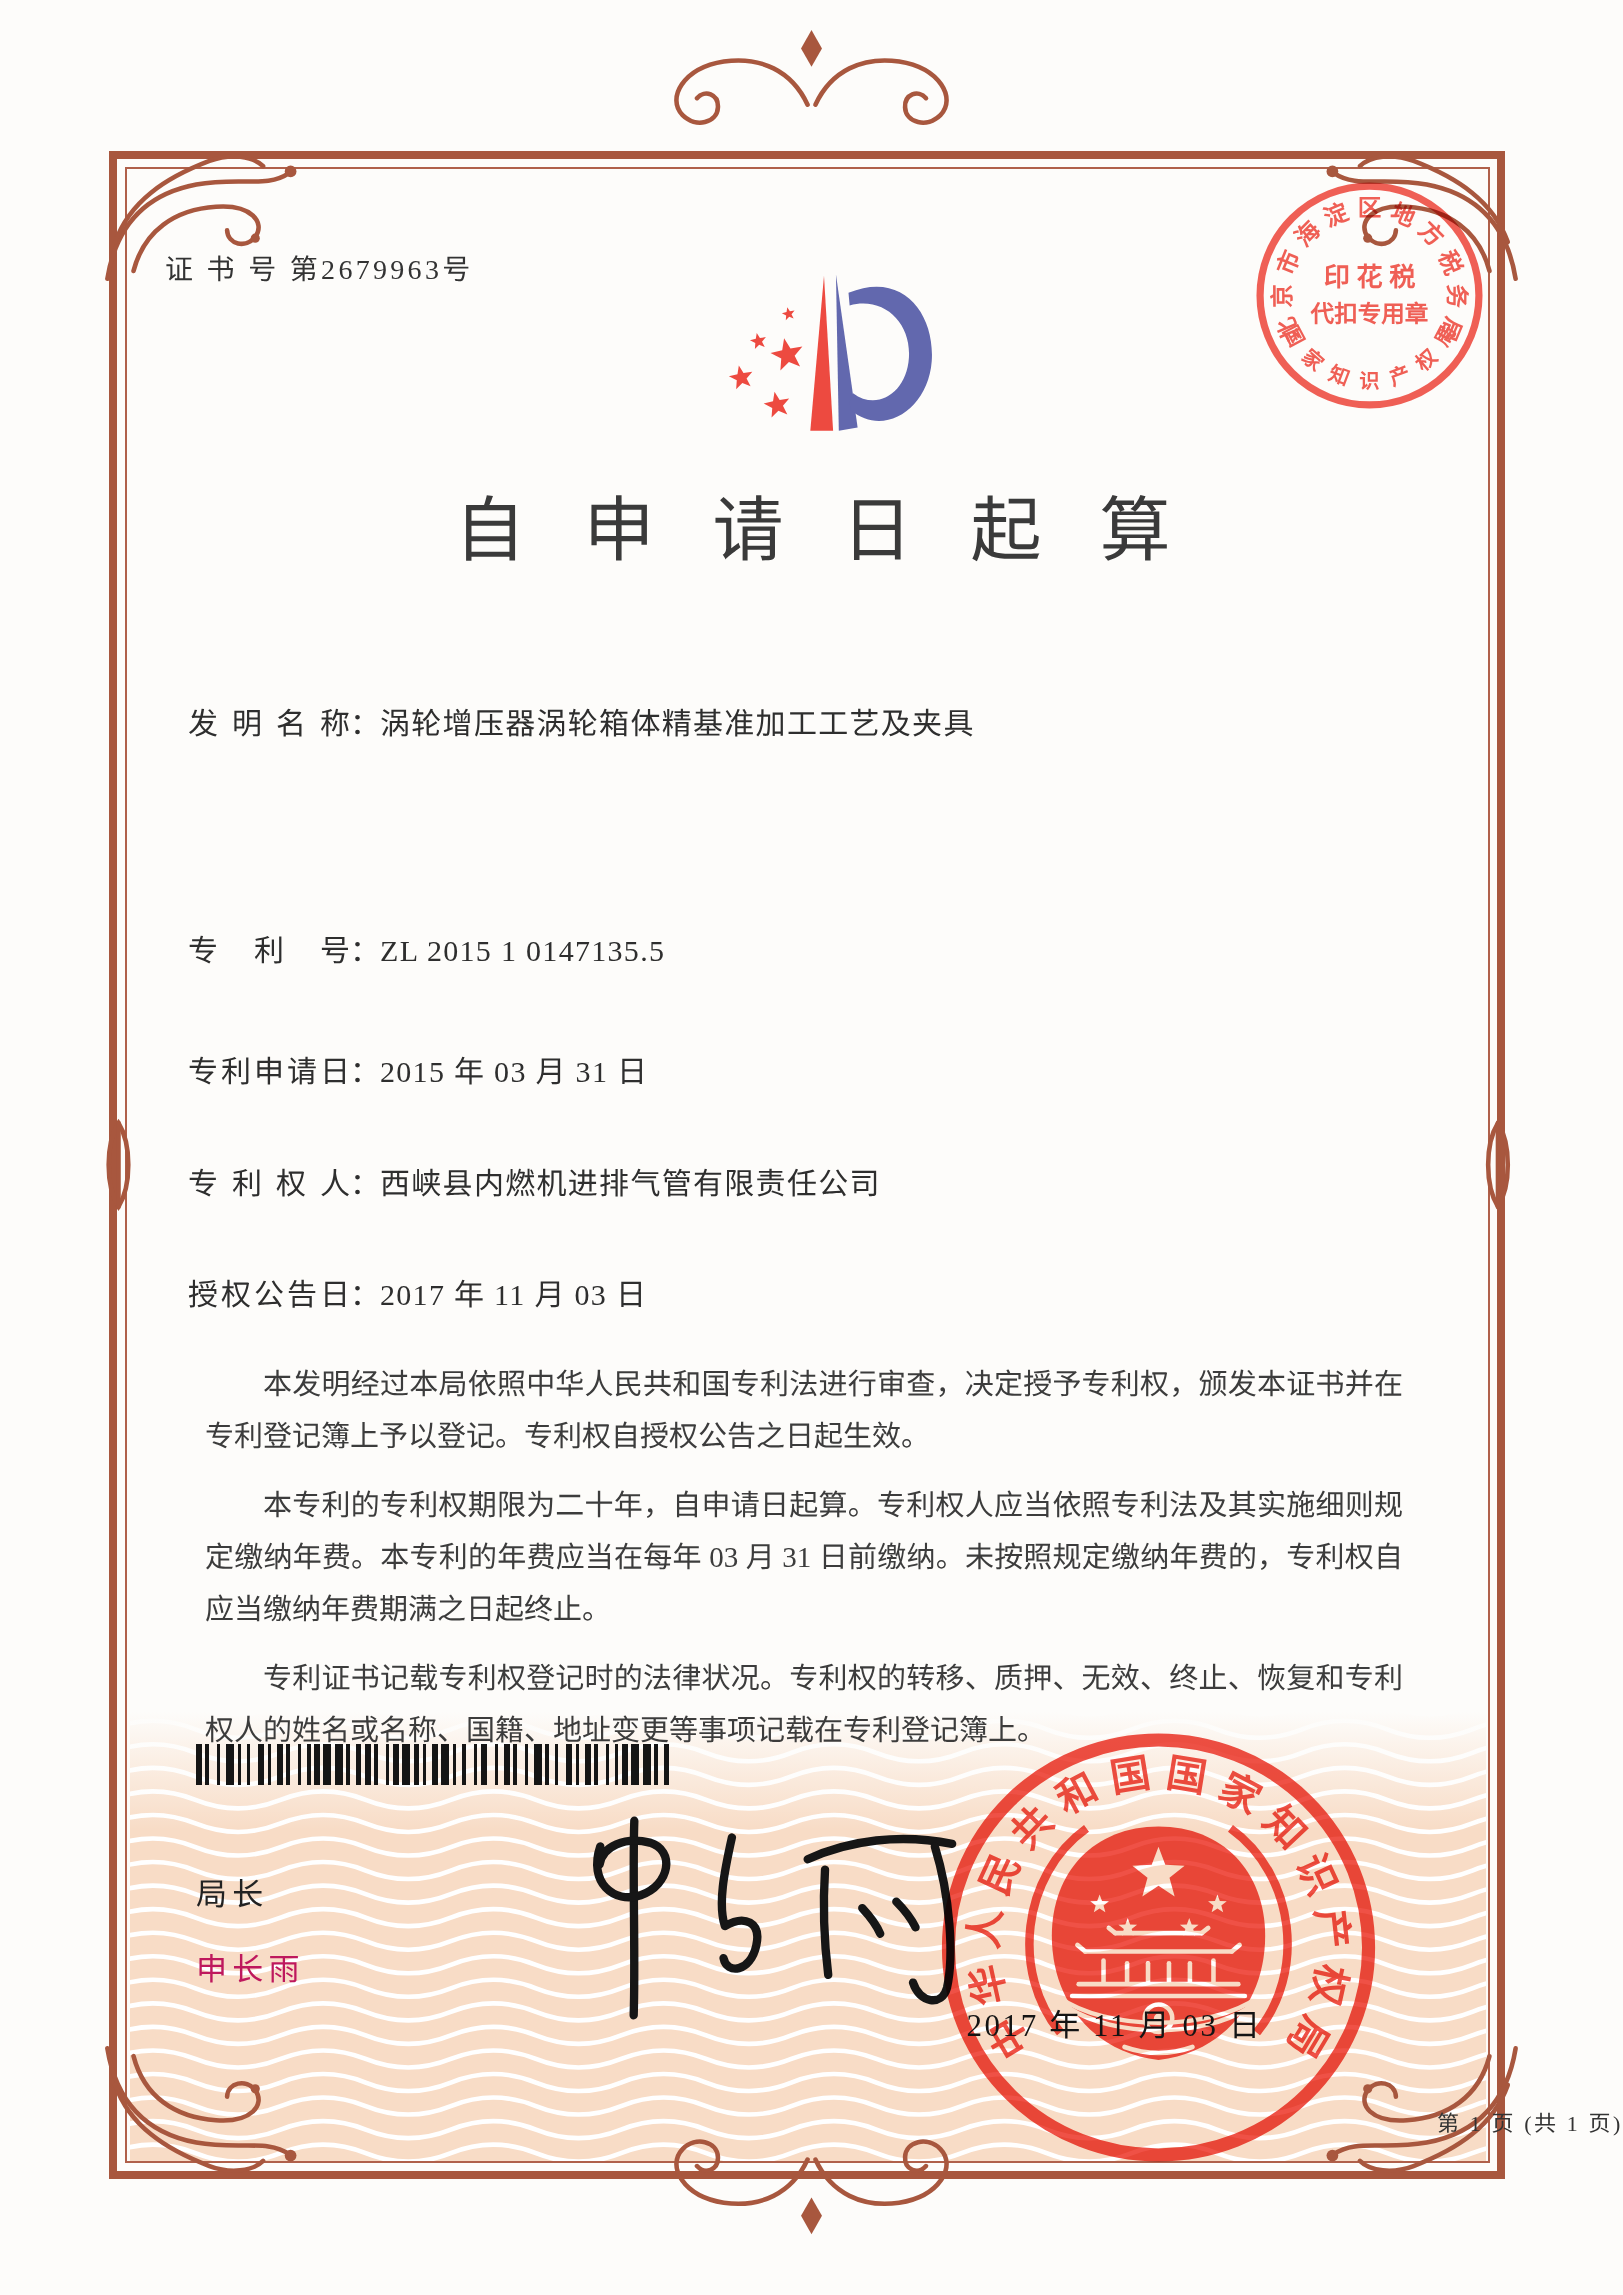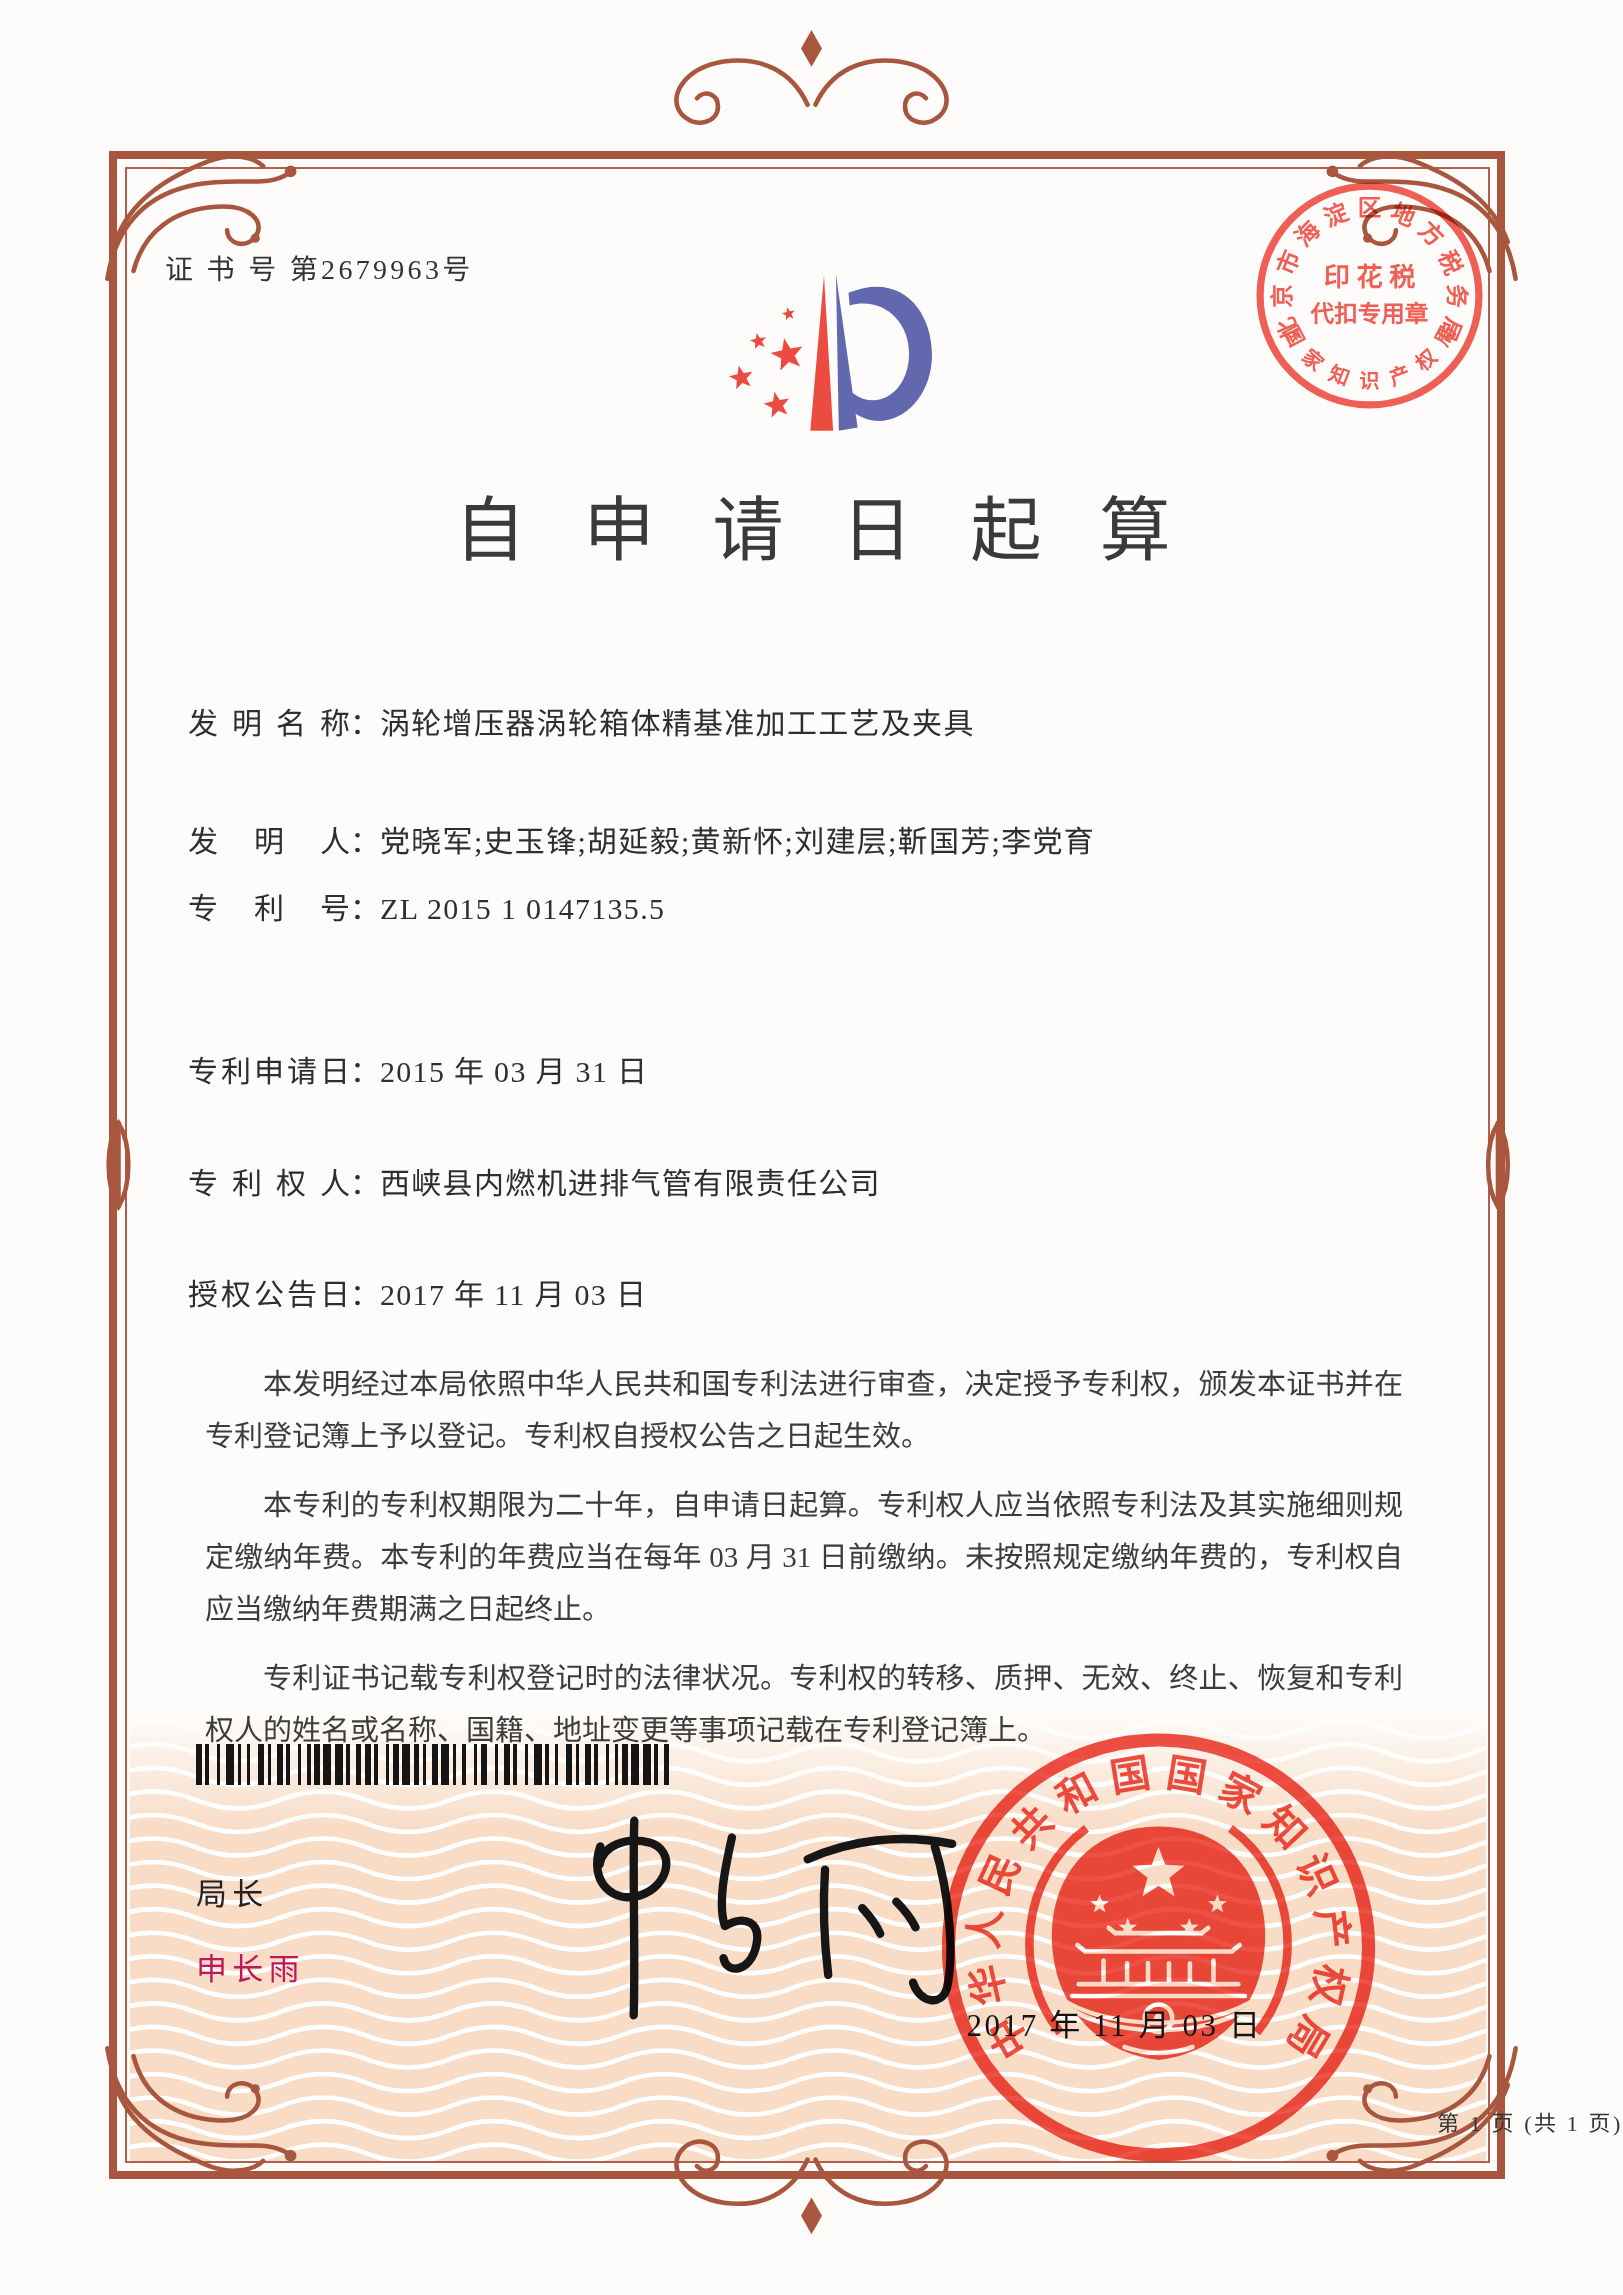--- a/index.html
+++ b/index.html
@@ -18,21 +18,21 @@
   #wavefade{left:130px;top:1673px;width:1356px;height:157px;z-index:0;
             background:linear-gradient(180deg,#fdfcfa 0%,#fdfcfa 25%,rgba(253,252,250,0) 100%)}
   
   .certno{left:165px;top:247px;font-size:28px;letter-spacing:3.3px;color:#333;z-index:3}
   .title{left:0;right:0;top:473px;text-align:center;font-size:71px;letter-spacing:58px;
          padding-left:60px;color:#3a3a3a;z-index:3;white-space:nowrap}
   .field{left:188px;font-size:30px;white-space:nowrap;z-index:3}
   .field .lab{display:inline-block;width:162px;text-align:justify;text-align-last:justify}
   .field .col{display:inline-block}
   .field .val{letter-spacing:1.3px}
-  .f0{top:699px}.f1{top:817px}.f2{top:884px}.f3{top:1047px}.f4{top:1159px}.f5{top:1270px}
+  .f0{top:699px}.f1{top:817px}.f2{top:926px}.f3{top:1047px}.f4{top:1159px}.f5{top:1270px}
   .bodytext{left:188px;top:1341px;width:1232px;font-size:29px;line-height:52px;
             text-align:justify;color:#3c3c3c;z-index:3}
   .bodytext p{margin:17px;text-indent:2em}
   .signer-title{left:196px;top:1869px;font-size:31px;letter-spacing:5.2px;color:#222;z-index:3}
   .signer-name{left:196px;top:1944px;font-size:31px;letter-spacing:5.2px;color:#be185d;z-index:3}
   #sig{left:538px;top:1813px;width:488px;height:212px;z-index:3}
   #barcode{left:196px;top:1744px;width:475px;height:41px;display:flex;overflow:hidden;z-index:3}
   #barcode div{flex:none;height:100%}
   #logo{left:706px;top:254px;width:228px;height:194px;z-index:3}
   #taxstamp{left:1245px;top:171px;width:249px;height:249px;z-index:4;opacity:.93;mix-blend-mode:multiply}
@@ -140,23 +140,20 @@
       <text transform="translate(86.5 98.4) rotate(-41.3)" text-anchor="middle" dominant-baseline="central" font-size="31" fill="#f0544a" font-weight="600" font-family="&quot;Liberation Serif&quot;,serif">权</text>
       <text transform="translate(115.7 61.5) rotate(-62.0)" text-anchor="middle" dominant-baseline="central" font-size="31" fill="#f0544a" font-weight="600" font-family="&quot;Liberation Serif&quot;,serif">局</text>
       <text x="0" y="-14" text-anchor="middle" font-size="40" fill="#f0544a" font-weight="600">印 花 税</text>
       <text x="0" y="40" text-anchor="middle" font-size="36" fill="#f0544a" font-weight="600">代扣专用章</text>
     </svg>
 
   <div class="abs title">自申请日起算</div>
 
   <div class="abs field f0">
     <span class="lab">发明名称</span><span class="col">：</span><span class="val">涡轮增压器涡轮箱体精基准加工工艺及夹具</span>
-  </div>
-  <div class="abs field f1">
-    <span class="lab">发明人</span><span class="col">：</span><span class="val">党晓军;史玉锋;胡延毅;黄新怀;刘建层;靳国芳;李党育</span>
   </div>
   <div class="abs field f2">
     <span class="lab">专利号</span><span class="col">：</span><span class="val">ZL 2015 1 0147135.5</span>
   </div>
   <div class="abs field f3">
     <span class="lab">专利申请日</span><span class="col">：</span><span class="val">2015 年 03 月 31 日</span>
   </div>
   <div class="abs field f4">
     <span class="lab">专利权人</span><span class="col">：</span><span class="val">西峡县内燃机进排气管有限责任公司</span>
   </div>

